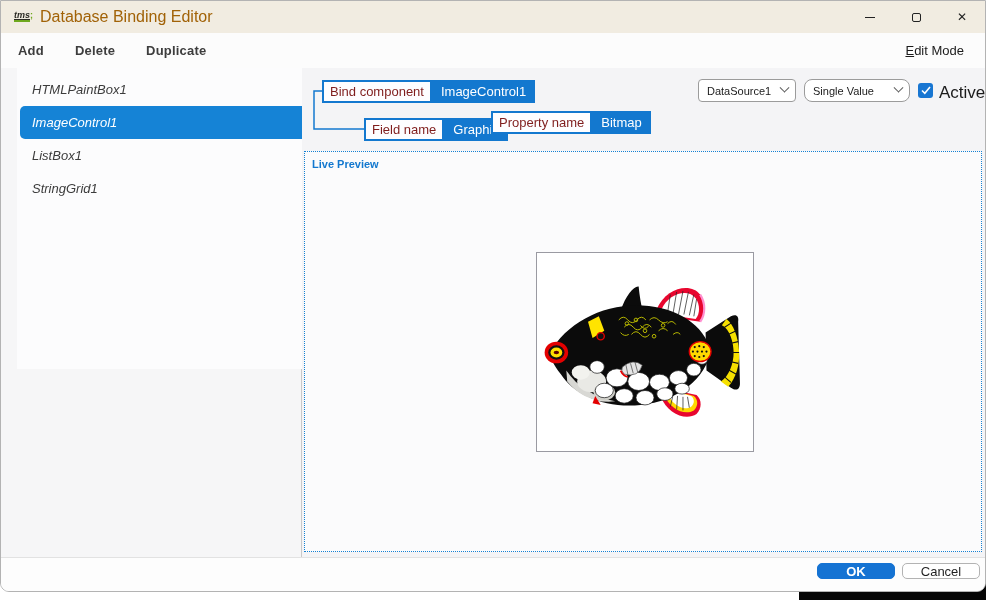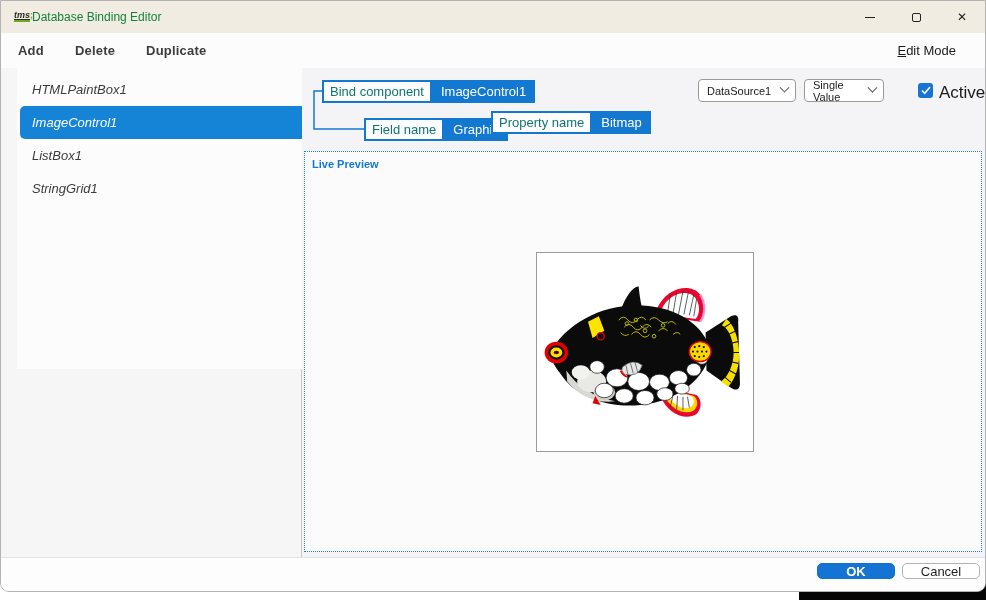--- a/index.html
+++ b/index.html
@@ -13,64 +13,64 @@
             border-radius:0 0 9px 9px; overflow:hidden; }
 
   
   .titlebar { position:absolute; left:0; top:0; width:100%; height:32px;
               background:#f1ece1; display:flex; align-items:center; }
   .app-icon { width:17px; height:15px; margin-left:13px; position:relative;
               font-weight:bold; font-style:italic; font-size:9px; color:#2b2b25;
               line-height:11px; }
   .app-icon .ic-txt { border-bottom:2px solid #6ea81e; padding-bottom:0px;text-decoration:underline; }
   .app-icon .ic-dot { color:#6ea81e; font-style:normal; }
-  .title-text { margin-left:1px; font-size:12px; color:#15803d; }
+  .title-text { margin-left:9px; font-size:16px; color:#a16207; }
   .win-btns { margin-left:auto; display:flex; height:32px; }
   .win-btn { width:46px; height:32px; display:flex; align-items:center; justify-content:center;
              font-size:12px; color:#222; cursor:default; }
   .glyph-min { width:10px; height:0; border-top:1px solid #222; display:inline-block; }
   .glyph-max { width:9px; height:9px; border:1px solid #222; border-radius:2px; display:inline-block; }
 
   
   .menubar { position:absolute; left:0; top:32px; width:100%; height:35px; background:#fcfcfc;
              display:flex; align-items:center; }
   .menu-item { font-size:13px; font-weight:bold; color:#3d3d3d; margin-left:17px; letter-spacing:.2px; }
   .menu-item + .menu-item { margin-left:31px; }
-  .edit-mode { margin-left:auto; margin-right:29px; font-size:13px; color:#1b1b1b; font-weight:normal; }
+  .edit-mode { margin-left:auto; margin-right:21px; font-size:13px; color:#1b1b1b; font-weight:normal; }
   .edit-mode .accel { text-decoration:underline; }
 
   
   .sidebar { position:absolute; left:0; top:67px; width:301px; height:489px;
              background:#f6f6f7; border-right:1px solid #c9c9c9; }
   .listbox { position:absolute; left:16px; top:0; width:300px; height:301px; background:#fcfcfd;font-style:italic; }
   .list-item { height:33px; display:flex; align-items:center; padding-left:12px;
                font-size:13px; color:#3c3c3c; margin:0 3px; border-radius:5px; }
   .list-item.selected { background:#1583d6; color:#ffffff; }
   .listbox { padding-top:5px; }
 
   
   .main { position:absolute; left:301px; top:67px; width:685px; height:489px; background:#f4f4f6; }
 
   
   .tag { position:absolute; display:flex; height:23px; font-size:13px; line-height:19px; }
-  .tag .tag-label { background:#fdfdff; color:#0f766e; border:2px solid #1378cf; padding:0 6px;
+  .tag .tag-label { background:#fdfdff; color:#7f1d1d; border:2px solid #1378cf; padding:0 6px;
                     display:flex; align-items:center; }
   .tag .tag-value { background:#1378cf; color:#ffffff; border:2px solid #1378cf; padding:0 7px;
                     display:flex; align-items:center; }
   .tag-bind { left:20px; top:12px; }
   .tag-field { left:62px; top:50px; }
   .tag-prop { left:189px; top:43px; }
   .conn-svg { position:absolute; left:0; top:0; width:330px; height:90px; pointer-events:none; }
 
   
   .combo { position:absolute; top:11px; height:23px; background:#ffffff; border:1px solid #9b9b9b;
            border-radius:4px; display:flex; align-items:center; padding:0 7px 0 8px;
            font-size:11px; color:#1b1b1b; }
   .combo-ds { left:396px; width:98px; }
-  .combo-mode { left:502px; width:80px; }
+  .combo-mode { left:502px; width:106px;border-radius:8px; }
   .chev { margin-left:auto; width:7px; height:7px; border-right:1.4px solid #5a5a5a;
           border-bottom:1.4px solid #5a5a5a; transform:rotate(45deg) translate(-2px,-2px); }
   .checkbox { position:absolute; left:616px; top:15px; width:15px; height:15px; background:#1876d2;
               border-radius:3px; display:flex; align-items:center; justify-content:center; }
   .active-label { position:absolute; left:637px; top:15px; font-size:17px; color:#1b1b1b; }
 
   
   .preview { position:absolute; left:2px; top:83px; width:678px; height:401px;
              border:1px dotted #1581d2; background:#fbfbfc; }
   .preview-label { position:absolute; left:7px; top:6px; font-size:11px; font-weight:bold; color:#1378cf; }

